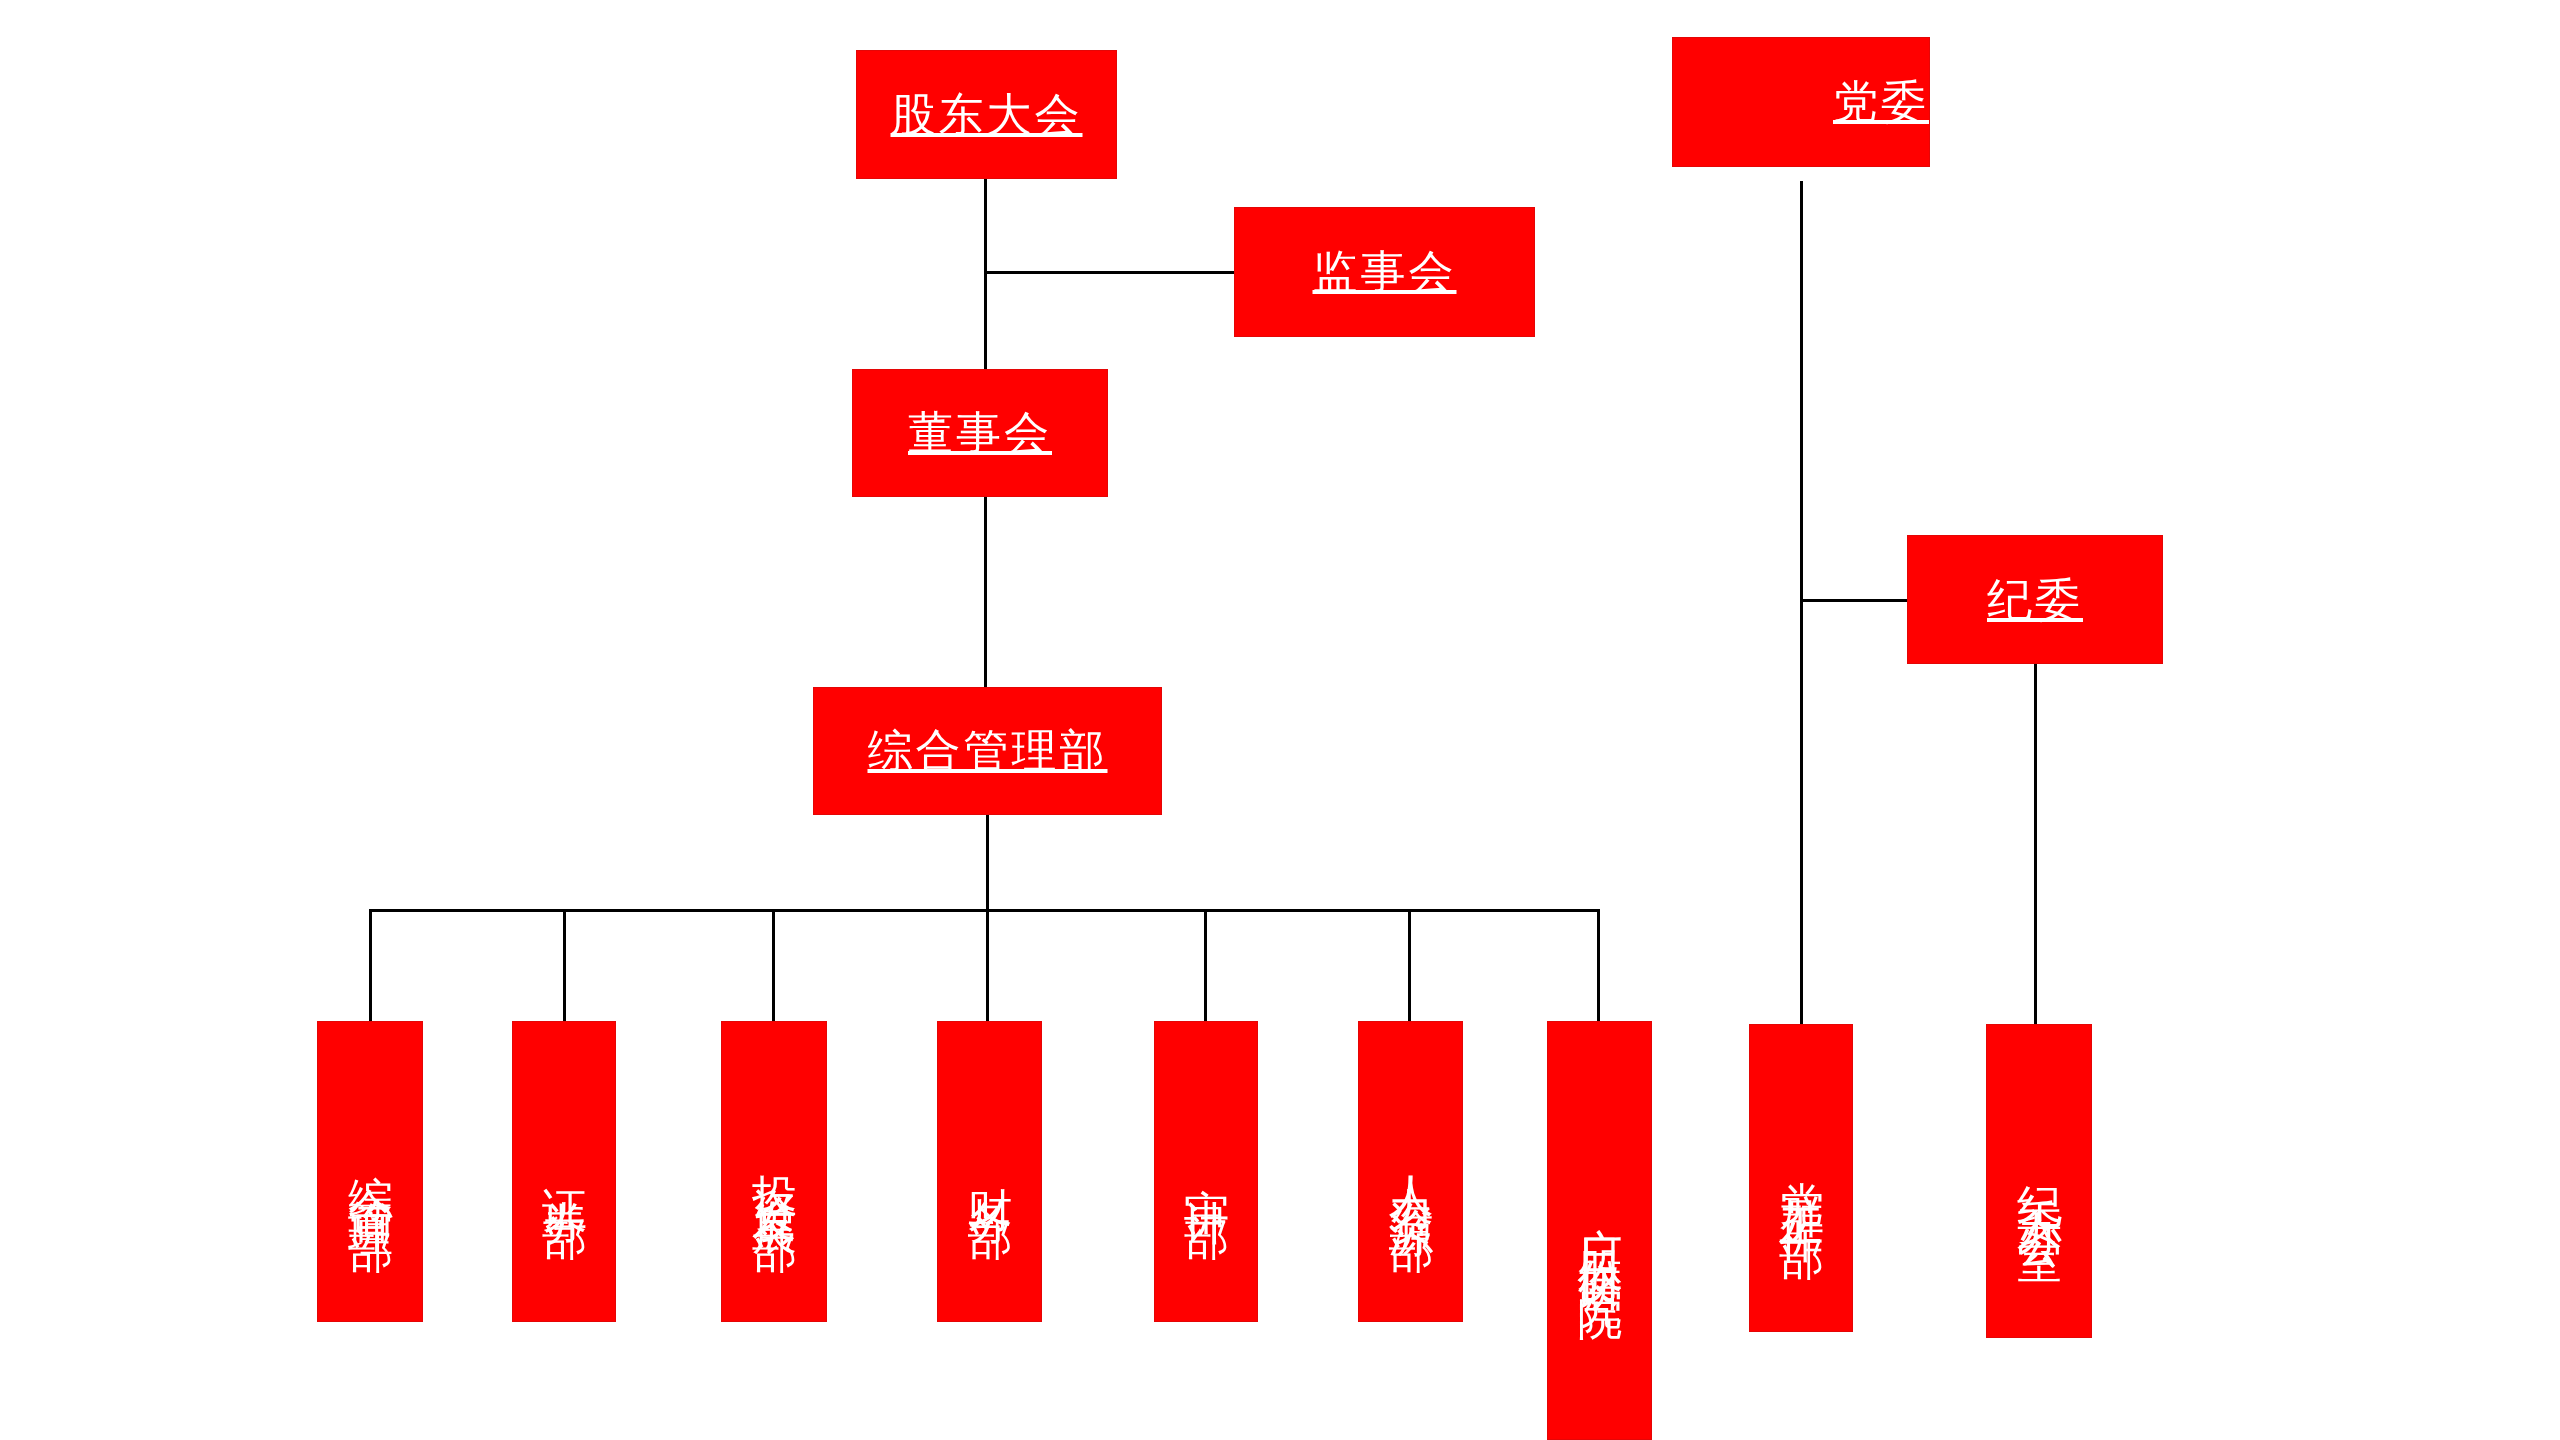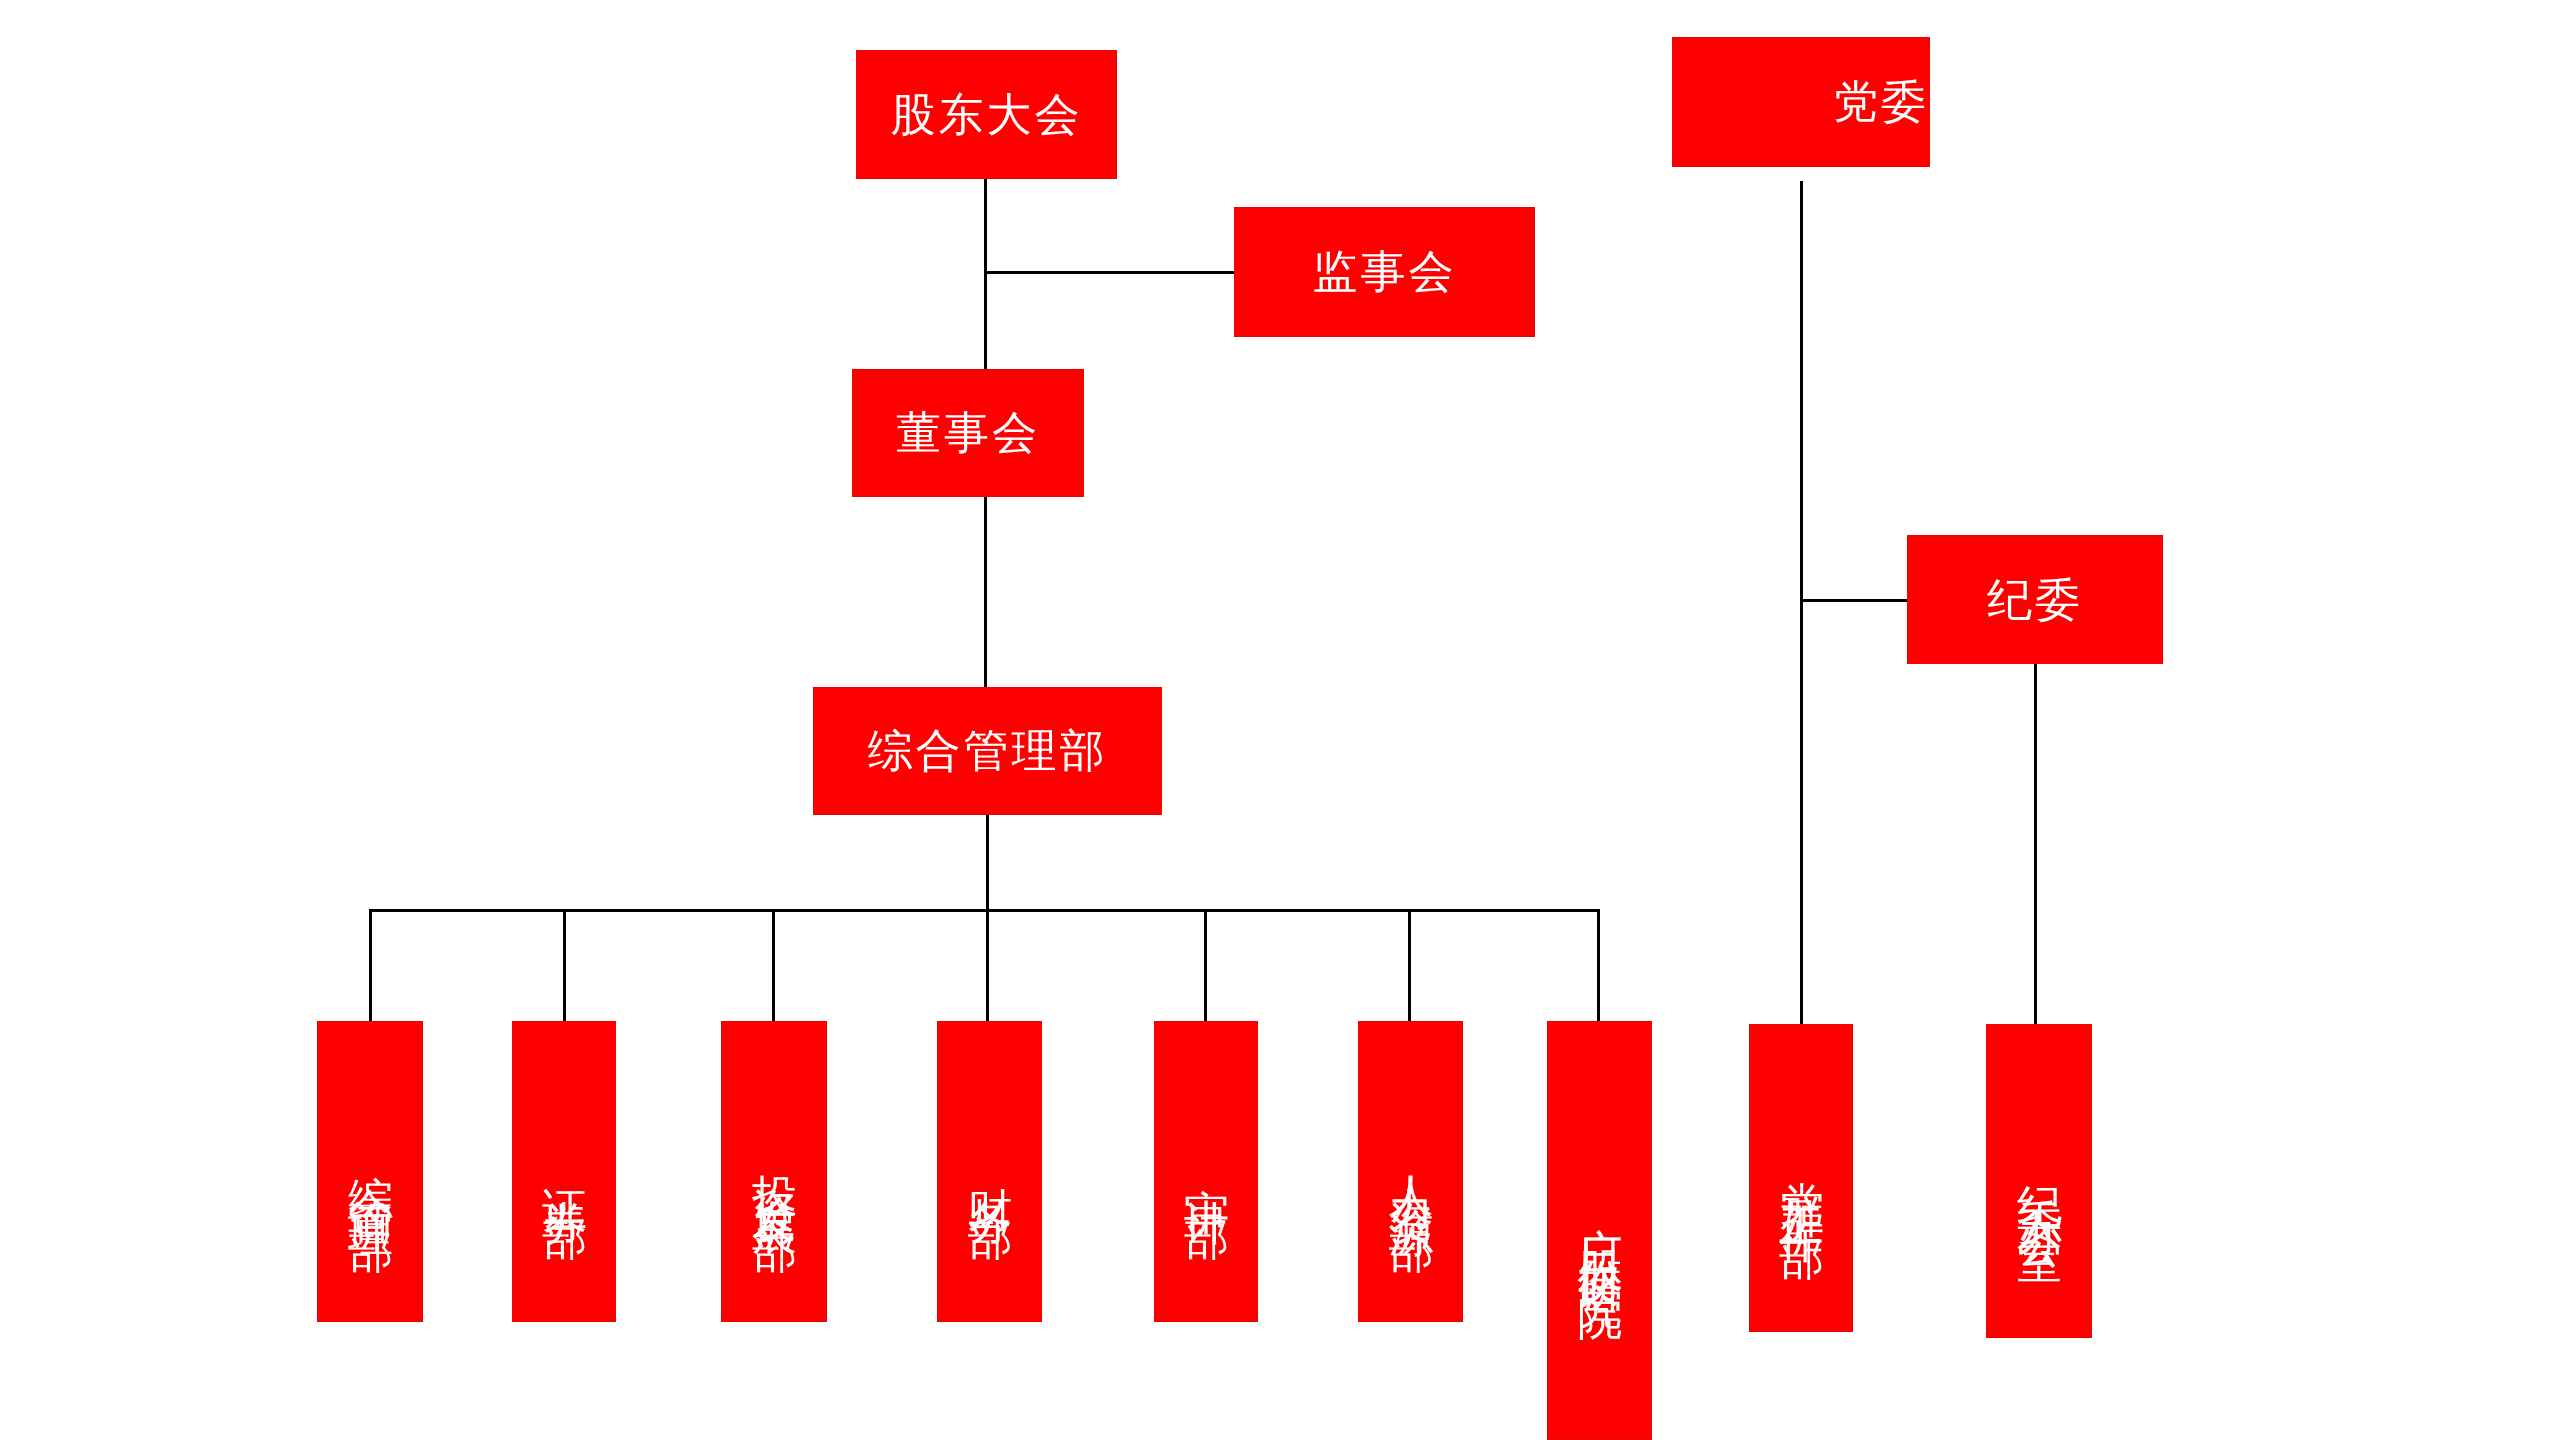--- a/index.html
+++ b/index.html
@@ -24,20 +24,21 @@
     box-sizing:border-box;
     color:var(--node-text);
     display:flex;
     align-items:center;
     justify-content:center;
   }
   .h-box{
     font-size:45px;
     letter-spacing:3px;
     white-space:nowrap;
+    text-decoration:underline;
   }
   .v-box .v-text{
     writing-mode:vertical-lr;
     text-orientation:upright;
     font-size:45px;
     line-height:1;
     letter-spacing:13px;
     white-space:nowrap;
   }
   .v-box .v-text.tight{
@@ -69,21 +70,21 @@
   <div class="edge" style="left:2034px;top:664px;width:3px;height:360px;"></div>
 
   <div class="node h-box" style="left:856px;top:50px;width:261px;height:129px;">
     <span>股东大会</span>
   </div>
 
   <div class="node h-box" style="left:1234px;top:207px;width:301px;height:130px;">
     <span>监事会</span>
   </div>
 
-  <div class="node h-box" style="left:852px;top:369px;width:232px;height:128px;">
+  <div class="node h-box" style="left:852px;top:369px;width:256px;height:128px;">
     <span>董事会</span>
   </div>
 
   <div class="node h-box" style="left:813px;top:687px;width:349px;height:128px;">
     <span>综合管理部</span>
   </div>
 
   <div class="node h-box" style="left:1672px;top:37px;width:258px;height:130px;justify-content:flex-end;">
     <span>党委</span>
   </div>

